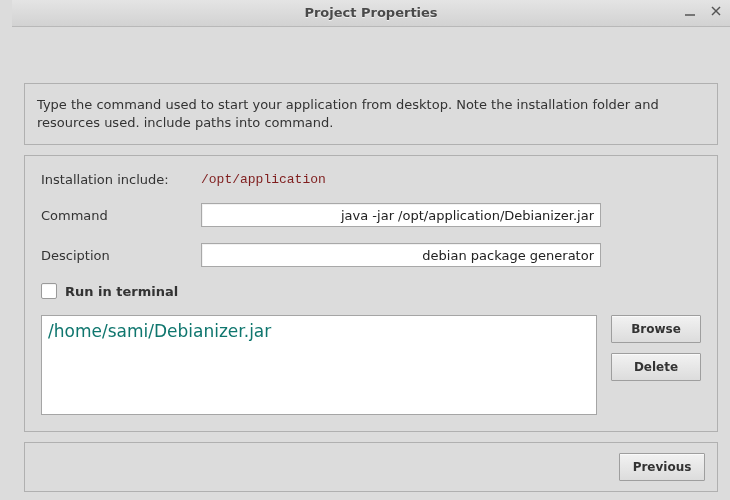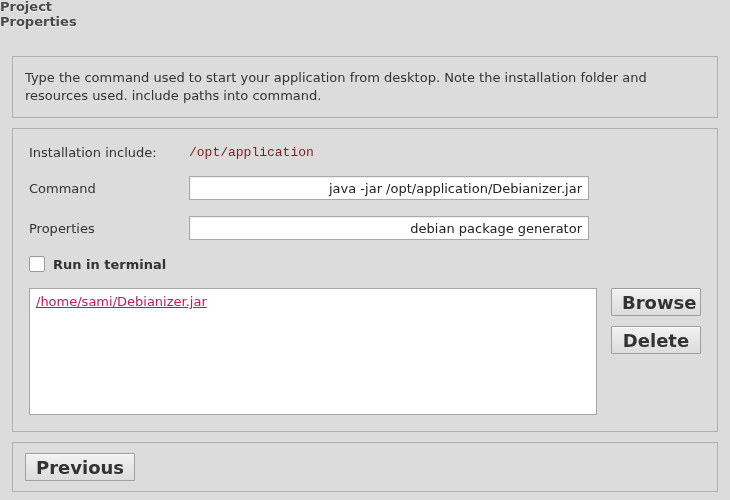--- a/index.html
+++ b/index.html
@@ -5,21 +5,21 @@
   * { box-sizing: border-box; margin: 0; padding: 0; }
   body {
     font-family: "DejaVu Sans", "Liberation Sans", Arial, sans-serif;
     font-size: 13px;
     background: #dcdcdc;
     color: #2a2a2a;
     width: 730px;
     height: 500px;
     overflow: hidden;
   }
-  .window { width: 730px; height: 500px; display: flex; flex-direction: row; }
+  .window { width: 730px; height: 500px; display: flex; flex-direction: column; padding-left: 12px; }
 
   
   .titlebar {
     height: 28px;
     background: linear-gradient(to bottom, #e4e4e4, #d2d2d2);
     border-bottom: 1px solid #b8b8b8;
     display: flex;
     align-items: center;
     position: relative;
   }
@@ -121,48 +121,48 @@
   .file-area {
     display: flex;
     gap: 14px;
     flex: 1;
   }
   .file-list {
     flex: 1;
     background: #ffffff;
     border: 1px solid #a5a5a5;
     padding: 4px 6px;
-    font-size: 13px;
-    color: #be185d;
+    font-size: 17px;
+    color: #0f766e;
     line-height: 1.4;
     min-height: 100px;
-    text-decoration: underline;
   }
   .file-buttons {
     width: 90px;
     display: flex;
     flex-direction: column;
     gap: 10px;
   }
 
   .button-bar {
     border: 1px solid #b0b0b0;
     padding: 10px 12px;
     display: flex;
+    justify-content: flex-end;
     gap: 25px;
   }
 
   .btn {
     min-width: 86px;
     height: 28px;
     background: linear-gradient(to bottom, #f2f2f2, #dcdcdc);
     border: 1px solid #9e9e9e;
     border-radius: 1px;
     font-family: inherit;
-    font-size: 18px;
+    font-size: 12px;
     font-weight: bold;
     color: #333;
     cursor: pointer;
     padding: 0 10px;
     box-shadow: inset 0 1px 0 rgba(255,255,255,0.6);
   }
 </style>
 </head>
 <body>
 
@@ -197,21 +197,21 @@
         <span class="label">Installation include:</span>
         <span class="static-val">/opt/application</span>
       </div>
 
       <div class="row">
         <span class="label">Command</span>
         <input type="text" class="text-input" value="java -jar /opt/application/Debianizer.jar" style="">
       </div>
 
       <div class="row">
-        <span class="label">Properties</span>
+        <span class="label">Desciption</span>
         <input type="text" class="text-input" value="debian package generator" style="">
       </div>
 
       <div class="checkbox-row">
         <div class="checkbox"></div>
         <span class="cb-label">Run in terminal</span>
       </div>
 
       <div class="file-area">
         <div class="file-list">

